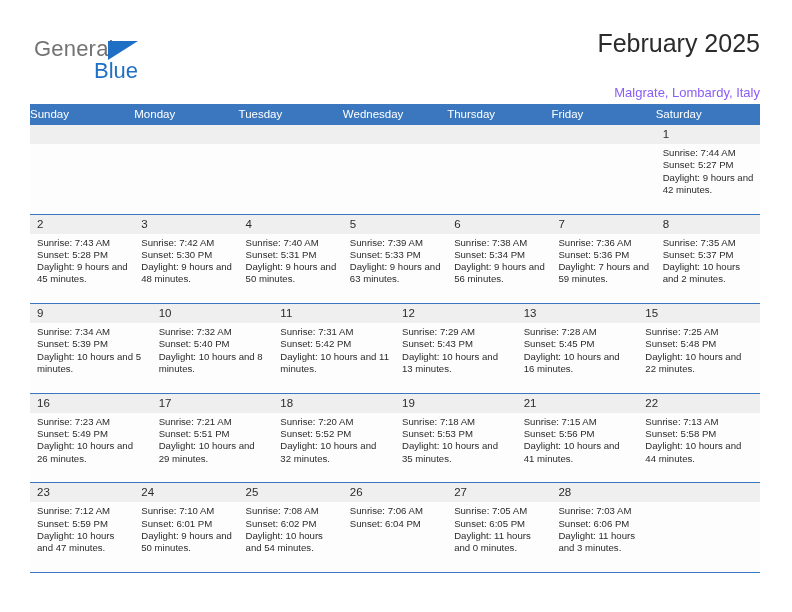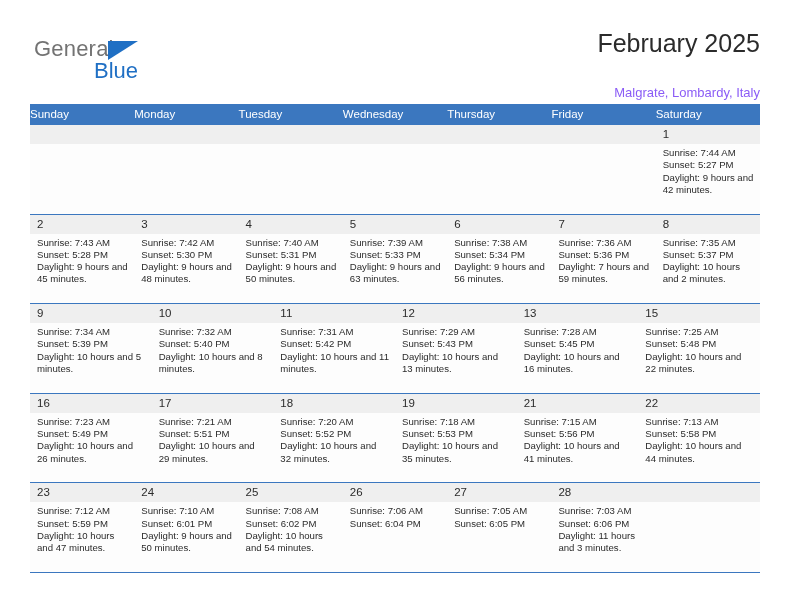--- a/index.html
+++ b/index.html
@@ -460,20 +460,21 @@
               <div>Sunset: 6:04 PM</div>
             </div>
           </div>
           <div class="day">
             <div class="day-band">
               <span class="day-num">27</span>
             </div>
             <div class="day-info">
               <div>Sunrise: 7:05 AM</div>
               <div>Sunset: 6:05 PM</div>
+              <div class="wrap">Daylight: 11 hours and 0 minutes.</div>
             </div>
           </div>
           <div class="day">
             <div class="day-band">
               <span class="day-num">28</span>
             </div>
             <div class="day-info">
               <div>Sunrise: 7:03 AM</div>
               <div>Sunset: 6:06 PM</div>
               <div class="wrap">Daylight: 11 hours and 3 minutes.</div>

